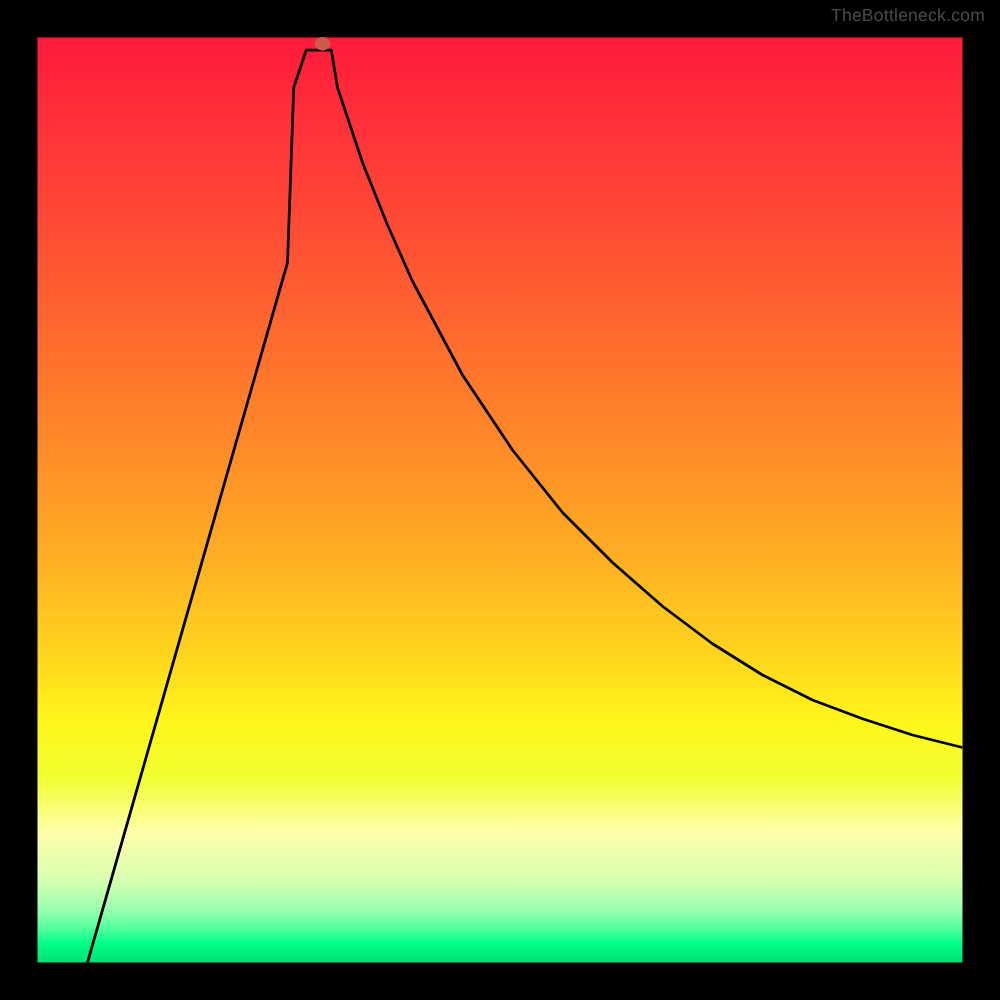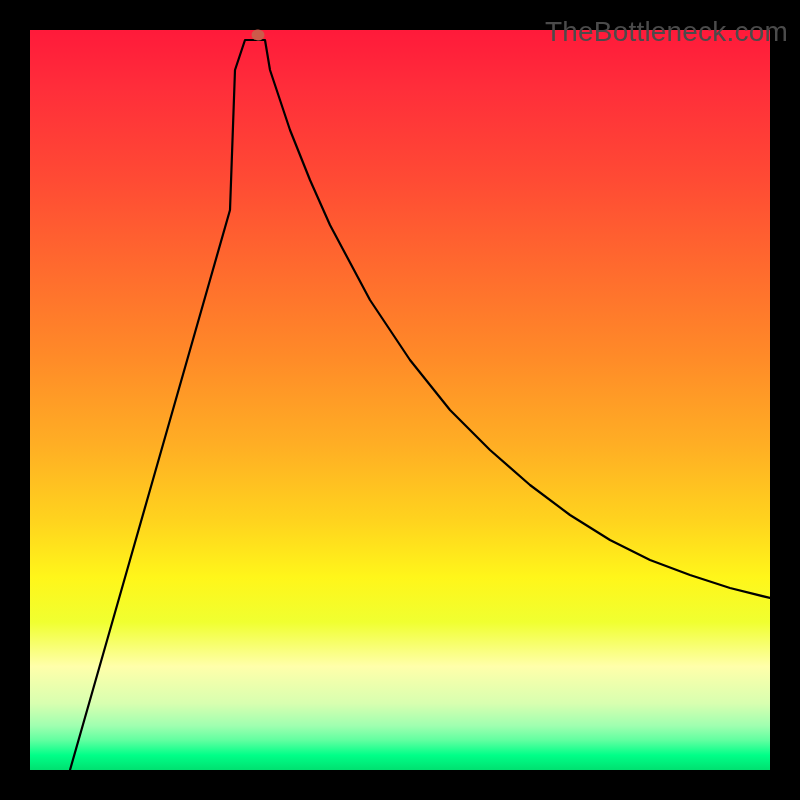--- a/index.html
+++ b/index.html
@@ -6,24 +6,24 @@
   body {
     width: 800px;
     height: 800px;
     background: #000;
     position: relative;
     overflow: hidden;
     font-family: Arial, Helvetica, sans-serif;
   }
   .watermark {
     position: absolute;
-    top: 16px;
+    top: 4px;
     right: 12px;
     color: #4b4b4b;
-    font-size: 28px;
+    font-size: 14px;
     font-weight: 500;
     z-index: 10;
     letter-spacing: 0.2px;
   }
   .plot-area {
     position: absolute;
     left: 30px;
     top: 30px;
     width: 740px;
     height: 740px;

